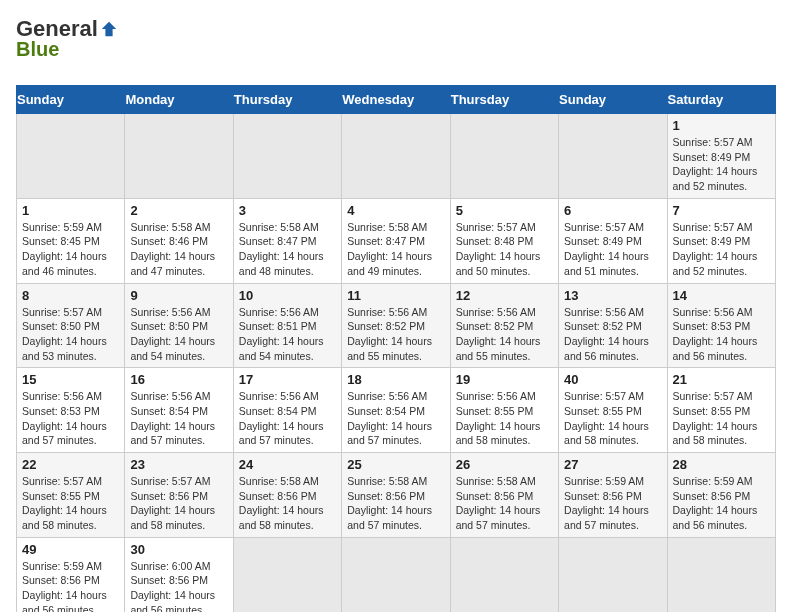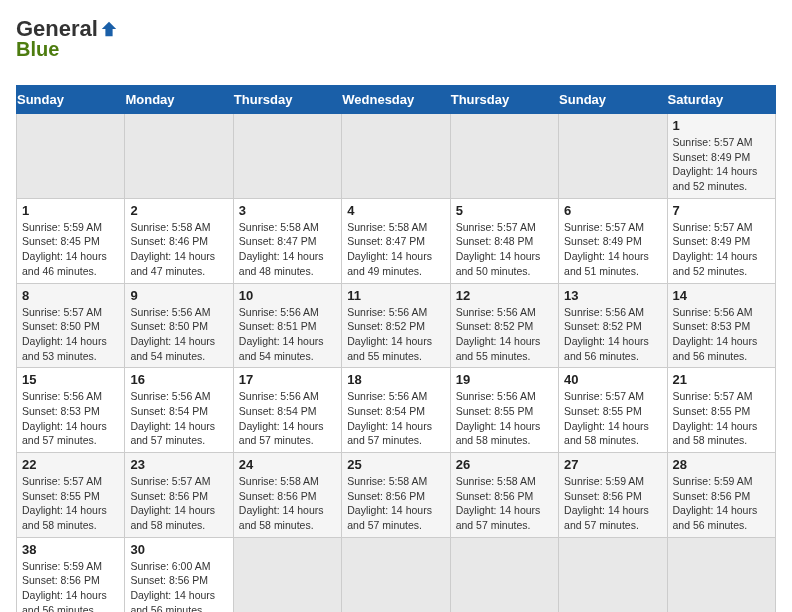--- a/index.html
+++ b/index.html
@@ -246,21 +246,21 @@
           <span class="day-num">27</span>
           <div class="cell-text">Sunrise: 5:59 AM<br>Sunset: 8:56 PM<br>Daylight: 14 hours and 57 minutes.</div>
         </td>
         <td>
           <span class="day-num">28</span>
           <div class="cell-text">Sunrise: 5:59 AM<br>Sunset: 8:56 PM<br>Daylight: 14 hours and 56 minutes.</div>
         </td>
       </tr>
       <tr>
         <td>
-          <span class="day-num">38</span>
+          <span class="day-num">49</span>
           <div class="cell-text">Sunrise: 5:59 AM<br>Sunset: 8:56 PM<br>Daylight: 14 hours and 56 minutes.</div>
         </td>
         <td>
           <span class="day-num">30</span>
           <div class="cell-text">Sunrise: 6:00 AM<br>Sunset: 8:56 PM<br>Daylight: 14 hours and 56 minutes.</div>
         </td>
         <td class="empty-cell"></td>
         <td class="empty-cell"></td>
         <td class="empty-cell"></td>
         <td class="empty-cell"></td>

